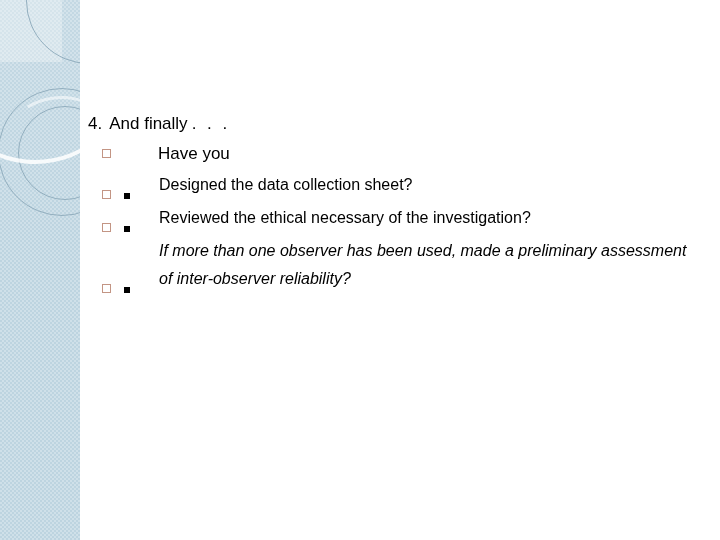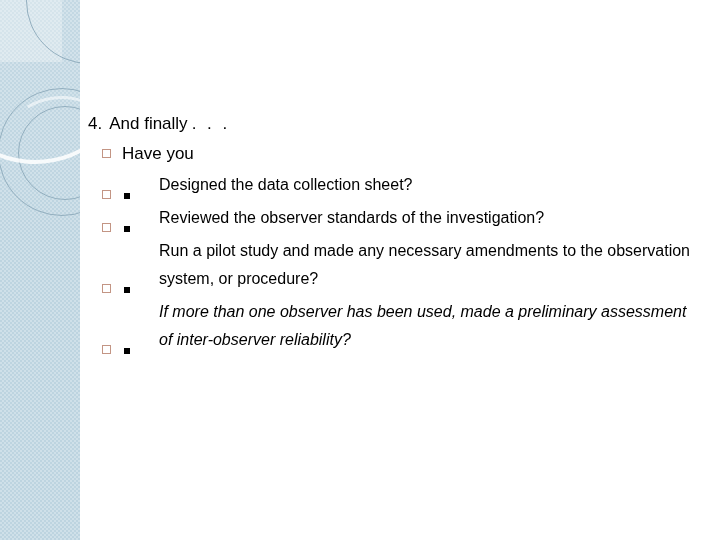--- a/index.html
+++ b/index.html
@@ -161,20 +161,21 @@
     height: 9px;
     border: 1px solid #c39584;
     background: transparent;
     box-sizing: border-box;
     margin-top: 6px;
   }
 
   
   #row-have-you {
     margin-bottom: 6px;
+    gap: 36px;
   }
   #row-have-you .box-marker {
     margin-left: 14px;
     margin-top: 7px;
   }
   #have-you-text {
     font-size: 17px;
     line-height: 23px;
     margin-left: 11px;
   }
@@ -236,28 +237,23 @@
 
     <div class="bullet-row sub-row">
       <span class="box-marker"></span>
       <span class="sq-marker"></span>
       <span class="sub-text" id="sub-text-1">Designed the data collection sheet?</span>
     </div>
 
     <div class="bullet-row sub-row">
       <span class="box-marker"></span>
       <span class="sq-marker"></span>
-      <span class="sub-text" id="sub-text-2">Reviewed the observer standards of the investigation?</span>
-    </div>
-
-    <div class="bullet-row sub-row">
-      <span class="box-marker"></span>
-      <span class="sq-marker"></span>
-      <span class="sub-text" id="sub-text-3">Run a pilot study and made any necessary amendments to the observation system, or procedure?</span>
-    </div>
+      <span class="sub-text" id="sub-text-2">Reviewed the ethical necessary of the investigation?</span>
+    </div>
+
 
     <div class="bullet-row sub-row">
       <span class="box-marker"></span>
       <span class="sq-marker"></span>
       <span class="sub-text" id="sub-text-4">If more than one observer has been used, made a preliminary assessment of inter-observer reliability?</span>
     </div>
 
   </div>
 </div>
 

